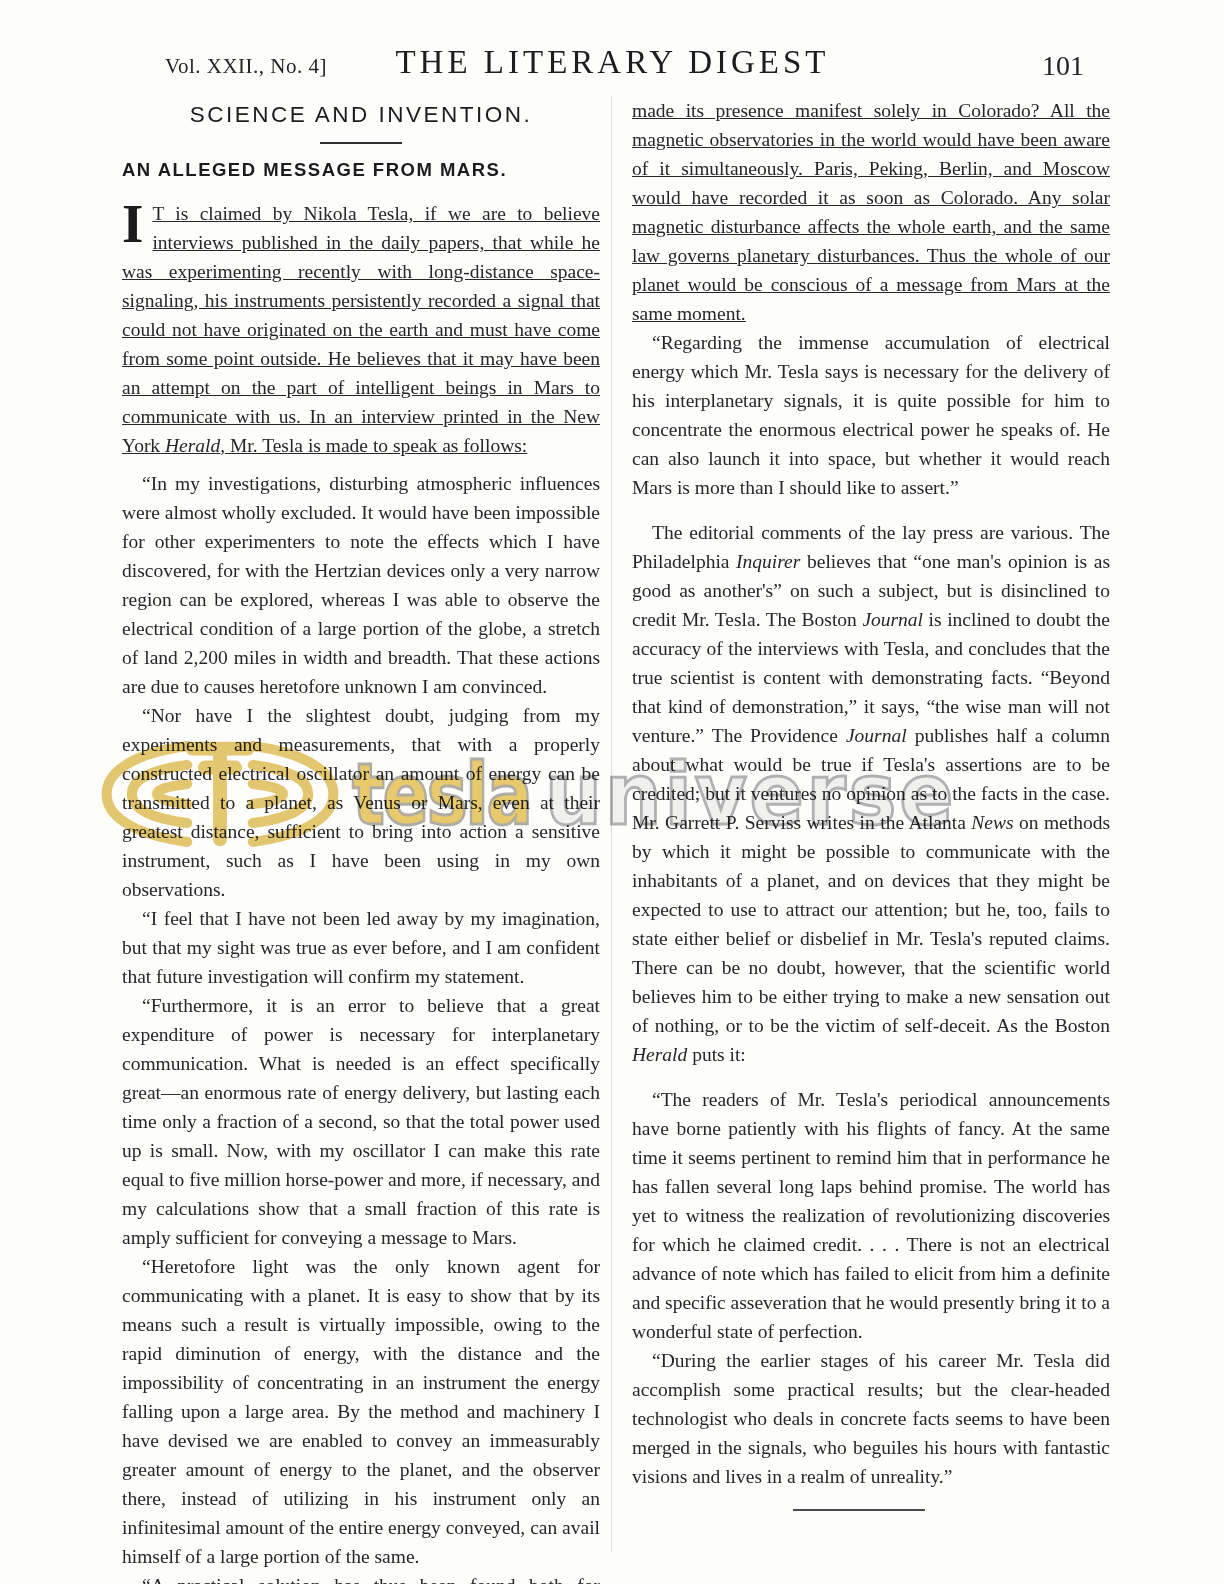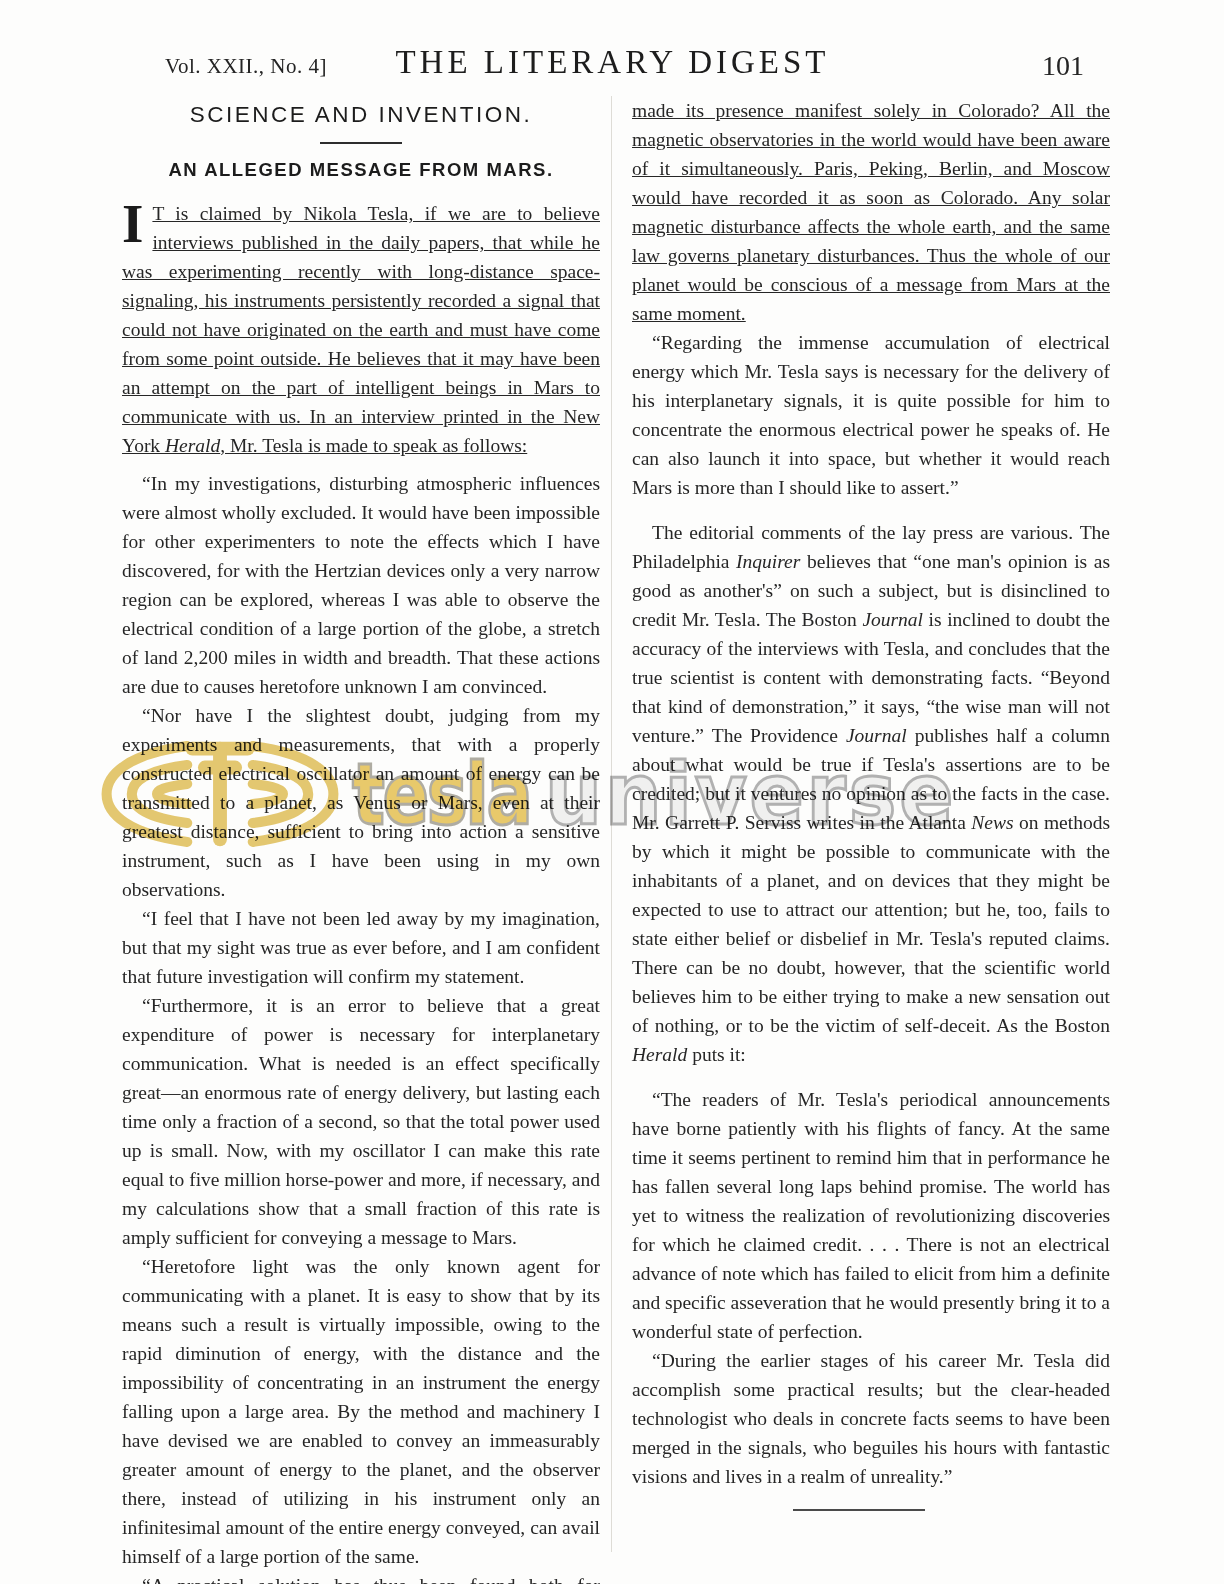--- a/index.html
+++ b/index.html
@@ -20,21 +20,21 @@
   .col{width:478px;font-size:19.5px;line-height:29px;text-align:justify;color:#262626;}
   .col p{margin:0;}
   p.quote{text-indent:20px;}
   p.noindent{text-indent:0;text-decoration:underline;}
   .gap-sm{margin-top:9px !important;}
   .gap-md{margin-top:16px !important;}
   .section-heading{font-family:"Liberation Sans",sans-serif;font-weight:normal;
     font-size:22.5px;letter-spacing:2.5px;text-align:center;margin:4px 0 0;color:#1c1c1c;}
   .heading-rule{width:82px;border:0;border-top:2px solid #2d2d2d;margin:13px auto 11px;}
   .article-title{font-family:"Liberation Sans",sans-serif;font-weight:bold;
-    font-size:18.5px;letter-spacing:1.5px;text-align:center;margin:0 0 15px;color:#1c1c1c;}
+    font-size:18.5px;letter-spacing:1.5px;text-align:left;margin:0 0 15px;color:#1c1c1c;}
   .dropcap{float:left;font-size:55px;line-height:44px;padding:3px 9px 0 0;
     font-weight:bold;color:#1b1b1b;}
   .colrule{position:absolute;left:611px;top:96px;width:1px;height:1456px;background:#dedcd6;}
   .end-rule{width:132px;border:0;border-top:2px solid #4a4a4a;margin:18px auto 0;
     transform:translateX(-12px);}
   
   .watermark{position:absolute;left:94px;top:720px;height:148px;display:flex;
     align-items:center;gap:6px;mix-blend-mode:multiply;opacity:.88;pointer-events:none;}
   .wm-word{font-family:"DejaVu Sans",sans-serif;font-weight:bold;white-space:nowrap;
     transform-origin:left center;}

